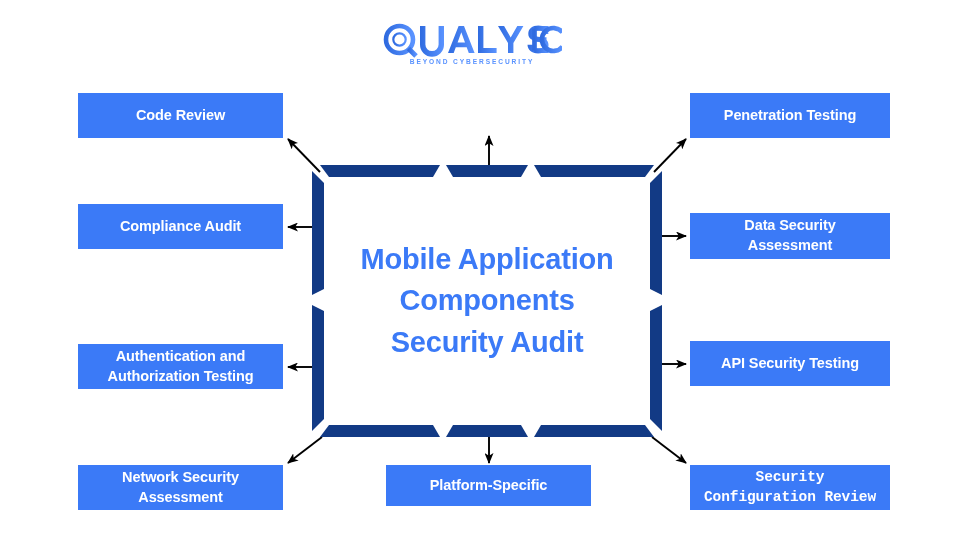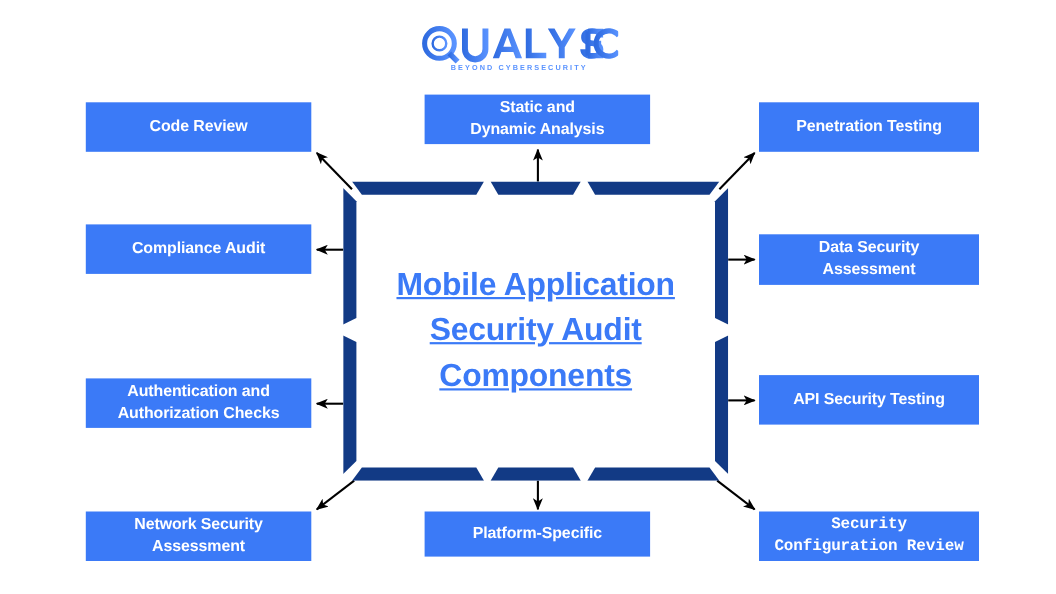--- a/index.html
+++ b/index.html
@@ -62,21 +62,21 @@
     flex-direction: column;
     align-items: center;
     justify-content: center;
     color: #3b7af7;
     font-size: 29px;
     font-weight: bold;
     line-height: 1.42;
     letter-spacing: -0.2px;
     text-align: center;
   }
-  #hub-title span { display: block; white-space: nowrap; text-decoration: underline; }
+  #hub-title span { display: block; white-space: nowrap; }
 
   
   .node {
     position: absolute;
     background: #3b7af7;
     color: #ffffff;
     font-size: 14.5px;
     font-weight: bold;
     letter-spacing: -0.1px;
     display: flex;
@@ -217,57 +217,51 @@
 
         <polygon points="0,6 12,18 12,124 0,130"></polygon>
         <polygon points="0,140 12,146 12,254 0,266"></polygon>
 
         <polygon points="350,6 350,130 338,124 338,18"></polygon>
         <polygon points="350,140 350,266 338,254 338,146"></polygon>
       </g>
     </svg>
     <div id="hub-title">
       <span>Mobile Application</span>
+      <span>Components</span>
       <span>Security Audit</span>
-      <span>Components</span>
     </div>
   </div>
 
   <div class="node" id="n-code-review">
     <span class="lbl">
       <span>Code Review</span>
     </span>
   </div>
 
   <div class="node" id="n-compliance-audit">
     <span class="lbl">
       <span>Compliance Audit</span>
     </span>
   </div>
 
   <div class="node" id="n-auth-testing">
     <span class="lbl">
       <span>Authentication and</span>
-      <span>Authorization Checks</span>
+      <span>Authorization Testing</span>
     </span>
   </div>
 
   <div class="node" id="n-network-security">
     <span class="lbl">
       <span>Network Security</span>
       <span>Assessment</span>
     </span>
   </div>
 
-  <div class="node" id="n-static-dynamic">
-    <span class="lbl">
-      <span>Static and</span>
-      <span>Dynamic Analysis</span>
-    </span>
-  </div>
 
   <div class="node" id="n-platform-specific">
     <span class="lbl">
       <span>Platform-Specific</span>
     </span>
   </div>
 
   <div class="node" id="n-pen-testing">
     <span class="lbl">
       <span>Penetration Testing</span>

